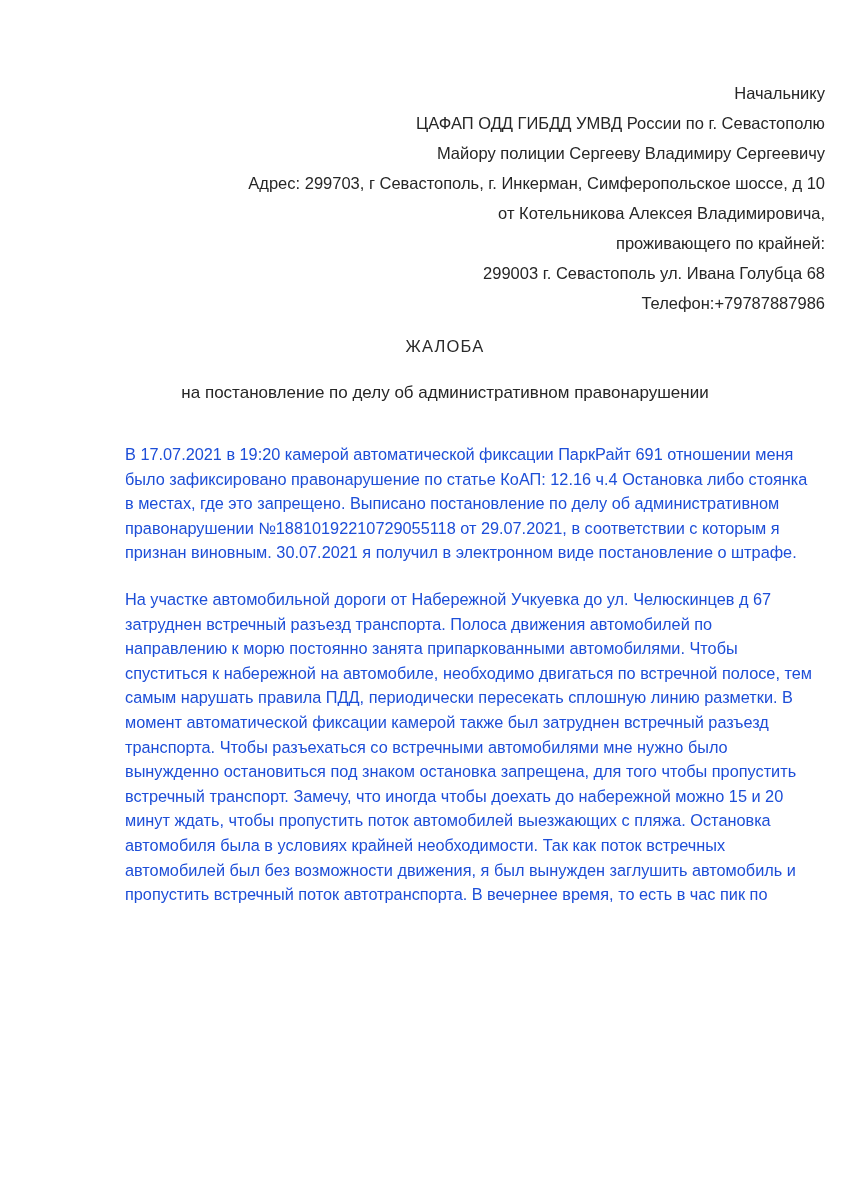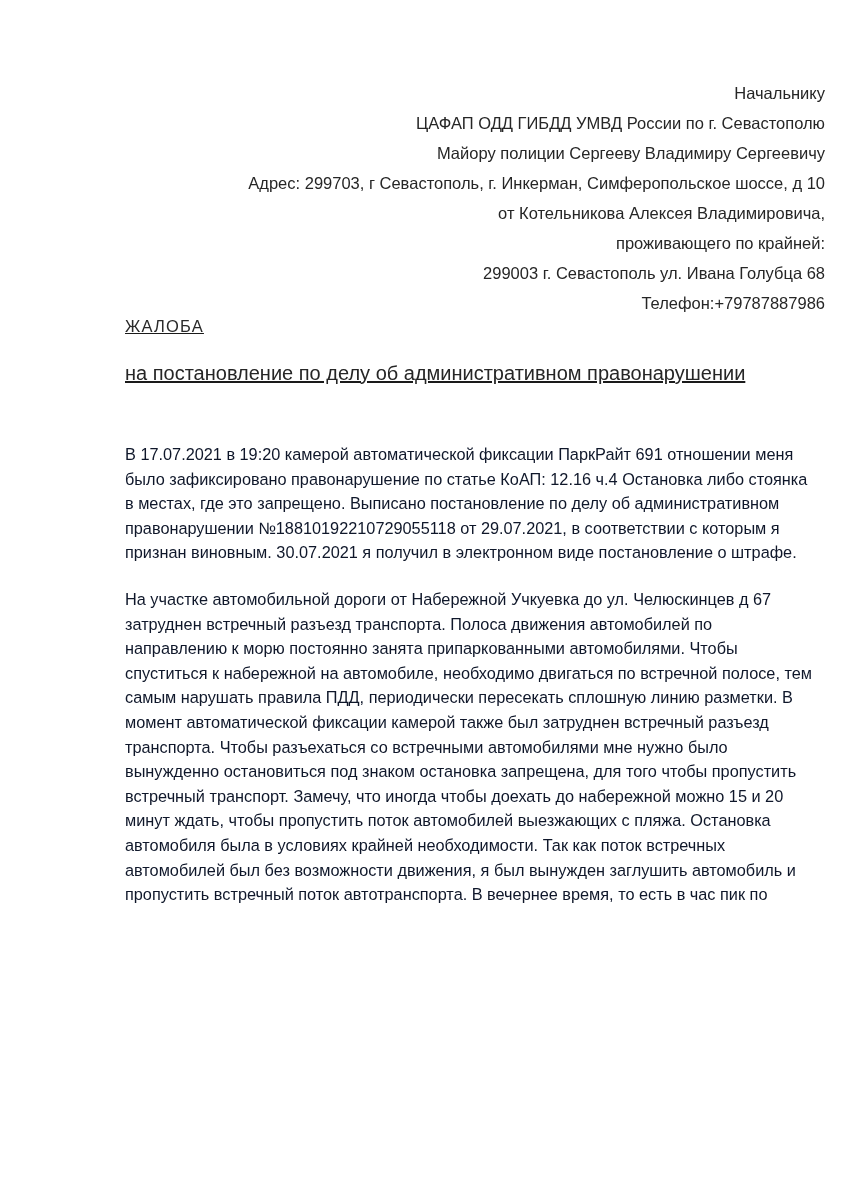--- a/index.html
+++ b/index.html
@@ -36,50 +36,49 @@
   .addressee .line {
     font-size: 16.5px;
     line-height: 30px;
     color: #262626;
     white-space: nowrap;
   }
 
   
   .title-block {
     position: absolute;
-    top: 314px;
+    top: 334px;
     left: 125px;
     width: 640px;
-    text-align: left;
-    text-decoration: underline;
+    text-align: center;
   }
   .doc-title {
     font-size: 16.5px;
     line-height: 24px;
     letter-spacing: 1.2px;
     color: #2a2a2a;
   }
   .doc-subtitle {
     margin-top: 23px;
-    font-size: 20px;
+    font-size: 17px;
     line-height: 24px;
     color: #262626;
   }
 
   
   .body-block {
     position: absolute;
     top: 442px;
     left: 125px;
     width: 688px;
   }
   .para {
     font-size: 16.3px;
     line-height: 24.6px;
-    color: #0f172a;
+    color: #1d4ed8;
     text-align: left;
     margin: 0 0 22px 0;
   }
   .para:last-child { margin-bottom: 0; }
   .para.tight { margin-bottom: 20px; }
 </style>
 </head>
 <body>
 
 <div class="page">

